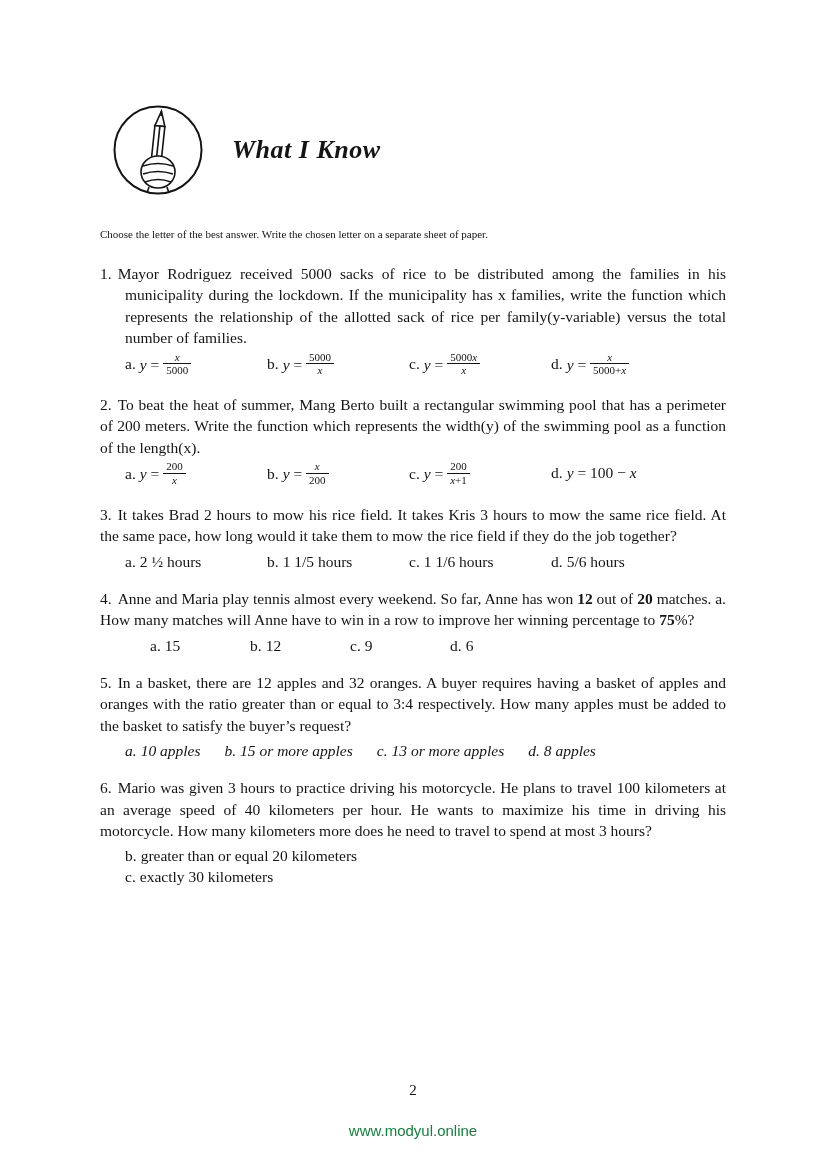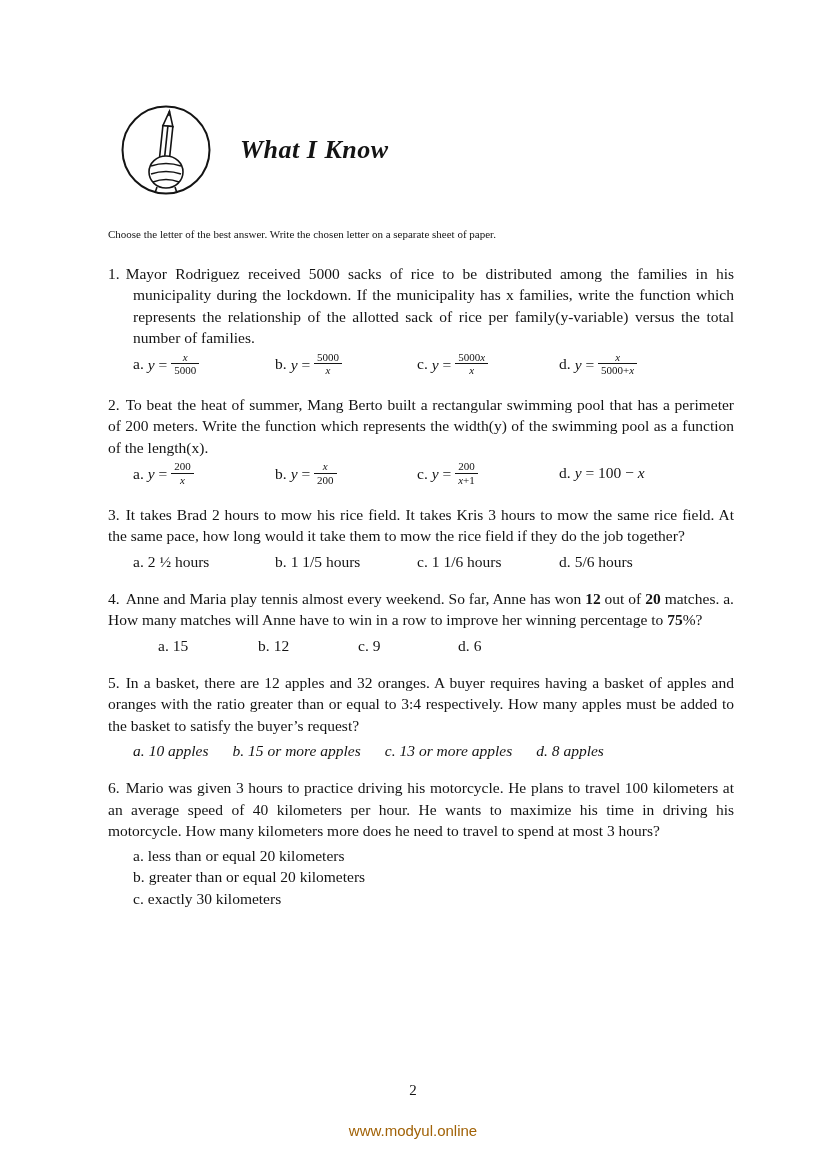--- a/index.html
+++ b/index.html
@@ -1,20 +1,20 @@
 <!DOCTYPE html>
 <html><head>
 <meta charset="utf-8">
 <style>
   html,body{margin:0;padding:0;}
   body{
     width:826px;height:1169px;background:#ffffff;position:relative;overflow:hidden;
     font-family:"Liberation Serif", serif;color:#141414;
   }
-  .content{position:absolute;left:108px;top:0;width:626px;}
+  .content{position:absolute;left:100px;top:0;width:626px;}
   .header{display:flex;align-items:center;gap:28px;margin-top:104px;margin-left:12px;}
   .icon-wrap{width:92px;height:92px;flex:0 0 auto;}
   .page-title{font-size:26px;font-weight:bold;font-style:italic;letter-spacing:.5px;}
   .instructions{margin:28px 0 0 0;font-size:11px;line-height:21.5px;text-align:justify;}
   .question{margin-top:17px;}
   .question-text{margin:0;font-size:15.5px;line-height:21.5px;text-align:justify;font-family:Liberation Serif, serif;}
   .hanging .question-text{padding-left:25px;text-indent:-25px;}
   .q-number{margin-right:6px;}
   .bold{font-weight:bold;}
   .math{font-style:italic;}
@@ -25,21 +25,21 @@
   .choices.row-narrow .choice{width:100px;}
   .choices.row-inline{padding-left:25px;gap:24px;font-style:italic;}
   .choices.column{flex-direction:column;align-items:flex-start;padding-left:25px;line-height:21.5px;margin-top:3px;}
   .choice{white-space:nowrap;}
   .choice-label{margin-right:4px;}
   .frac{display:inline-block;vertical-align:middle;text-align:center;font-size:11px;line-height:1.15;margin-top:-4px;}
   .frac .num{display:block;padding:0 3px;}
   .frac .den{display:block;border-top:1px solid #141414;padding:0 3px;}
   .footer-page{position:absolute;left:0;top:1082px;width:826px;text-align:center;font-size:15px;color:#141414;}
   .watermark{position:absolute;left:0;top:1122px;width:826px;text-align:center;font-size:15px;
-    color:#a16207;font-family:"Liberation Sans", sans-serif;}
+    color:#15803d;font-family:"Liberation Sans", sans-serif;}
   svg{display:block;}
 </style>
 </head>
 <body>
 
 <div class="content">
 
   <div class="header">
     <div class="icon-wrap">
       <svg width="92" height="92" viewBox="0 0 92 92" fill="none">
@@ -109,21 +109,20 @@
         <div class="choices row-inline">
           <span class="choice"><span class="choice-label">a.</span><span>10 apples</span></span>
           <span class="choice"><span class="choice-label">b.</span><span>15 or more apples</span></span>
           <span class="choice"><span class="choice-label">c.</span><span>13 or more apples</span></span>
           <span class="choice"><span class="choice-label">d.</span><span>8 apples</span></span>
         </div>
       </div>
       <div class="question block">
         <p class="question-text"><span class="q-number">6.</span><span>Mario was given 3 hours to practice driving his motorcycle. He plans to travel 100 kilometers at an average speed of 40 kilometers per hour. He wants to maximize his time in driving his motorcycle. How many kilometers more does he need to travel to spend at most 3 hours?</span></p>
         <div class="choices column">
-          <span class="choice"><span class="choice-label">a.</span><span>less than or equal 20 kilometers</span></span>
           <span class="choice"><span class="choice-label">b.</span><span>greater than or equal 20 kilometers</span></span>
           <span class="choice"><span class="choice-label">c.</span><span>exactly 30 kilometers</span></span>
         </div>
       </div>
     </div>
 
 </div>
 
 <div class="footer-page">2</div>
 <div class="watermark">www.modyul.online</div>

